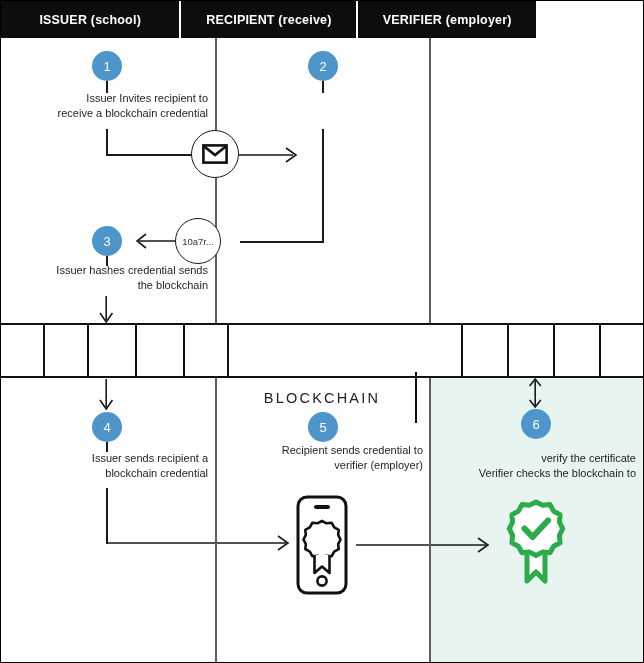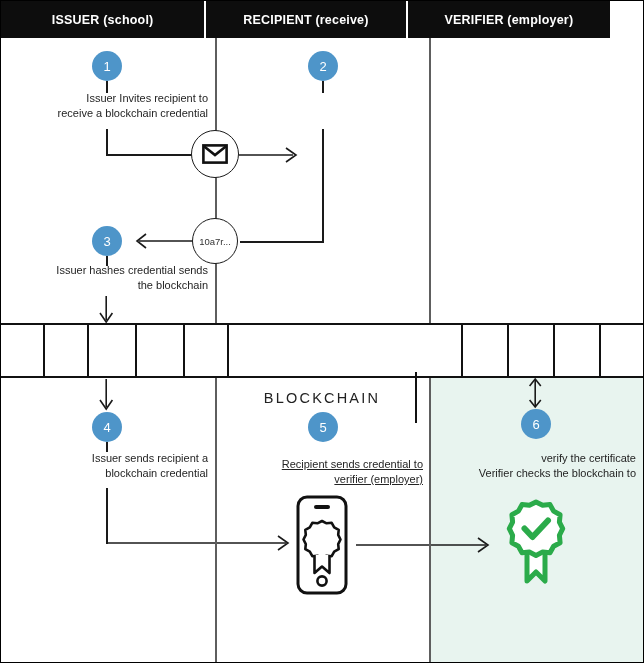--- a/index.html
+++ b/index.html
@@ -19,21 +19,21 @@
     overflow: hidden;
     box-sizing: border-box;
     border: 1px solid #000000;
   }
 
   
   .header-bar {
     position: absolute;
     left: 0;
     top: 0;
-    width: 609px;
+    width: 535px;
     height: 37px;
     background: #0d0d0d;
     display: flex;
     z-index: 6;
   }
   .header-cell {
     display: flex;
     align-items: center;
     justify-content: center;
     color: #ffffff;
@@ -216,21 +216,21 @@
       <path d="M2.6 2.8 L13 11 L23.4 2.8" fill="none" stroke="#111111" stroke-width="2.6" stroke-linecap="square"></path>
     </svg>
   </div>
 
   <svg class="arrow-svg" style="left:238px; top:144px; width:62px; height:20px;" viewBox="0 0 62 20">
     <line x1="0" y1="10" x2="54" y2="10" stroke="#1a1a1a" stroke-width="1.6"></line>
     <polyline points="47,3 57,10 47,17" fill="none" stroke="#1a1a1a" stroke-width="1.6"></polyline>
   </svg>
 
   <div class="line vline" style="left:214px; top:190px; height:27px;"></div>
-  <div class="icon-circle" style="left:191px; top:217px; width:46px; height:46px;">
+  <div class="icon-circle" style="left:174px; top:217px; width:46px; height:46px;">
     <span class="hash-text">10a7r...</span>
   </div>
   <div class="line vline" style="left:214px; top:262px; height:60px;"></div>
 
   <svg class="arrow-svg" style="left:128px; top:231px; width:66px; height:20px;" viewBox="0 0 66 20">
     <line x1="10" y1="9" x2="66" y2="9" stroke="#1a1a1a" stroke-width="1.6"></line>
     <polyline points="17,2 8,9 17,16" fill="none" stroke="#1a1a1a" stroke-width="1.6"></polyline>
   </svg>
 
   <div class="step-circle" style="left:91px; top:225px;">3</div>
@@ -256,21 +256,21 @@
     <div>blockchain credential</div>
   </div>
 
   <div class="line vline" style="left:105px; top:487px; height:56px;"></div>
   <svg class="arrow-svg" style="left:105px; top:533px; width:190px; height:20px;" viewBox="0 0 190 20">
     <line x1="0" y1="9" x2="180" y2="9" stroke="#1a1a1a" stroke-width="1.6"></line>
     <polyline points="172,2 182,9 172,16" fill="none" stroke="#1a1a1a" stroke-width="1.6"></polyline>
   </svg>
 
   <div class="step-circle" style="left:307px; top:411px;">5</div>
-  <div class="caption" style="left:222px; top:456px; width:200px;text-decoration:underline;">
+  <div class="caption" style="left:222px; top:442px; width:200px;">
     <div>Recipient sends credential to</div>
     <div>verifier (employer)</div>
   </div>
 
   <div class="icon-box" style="left:295px; top:494px;">
     <svg width="52" height="100" viewBox="0 0 52 100">
       <rect x="2" y="2" width="48" height="96" rx="9" ry="9" fill="#ffffff" stroke="#111111" stroke-width="3"></rect>
       <rect x="18" y="10" width="16" height="4" rx="2" ry="2" fill="#111111"></rect>
       <circle cx="26" cy="86" r="4.6" fill="none" stroke="#111111" stroke-width="2.6"></circle>
       <path d="M26 26 L30.6 28.3 L35.7 27.8 L38.2 32.3 L42.7 34.8 L42.2 39.9 L44.5 44.5 L42.2 49.1 L42.7 54.2 L38.2 56.7 L35.7 61.2 L30.6 60.7 L26 63 L21.4 60.7 L16.3 61.2 L13.8 56.7 L9.3 54.2 L9.8 49.1 L7.5 44.5 L9.8 39.9 L9.3 34.8 L13.8 32.3 L16.3 27.8 L21.4 28.3 Z" fill="#ffffff" stroke="#111111" stroke-width="2.6" stroke-linejoin="round"></path>

